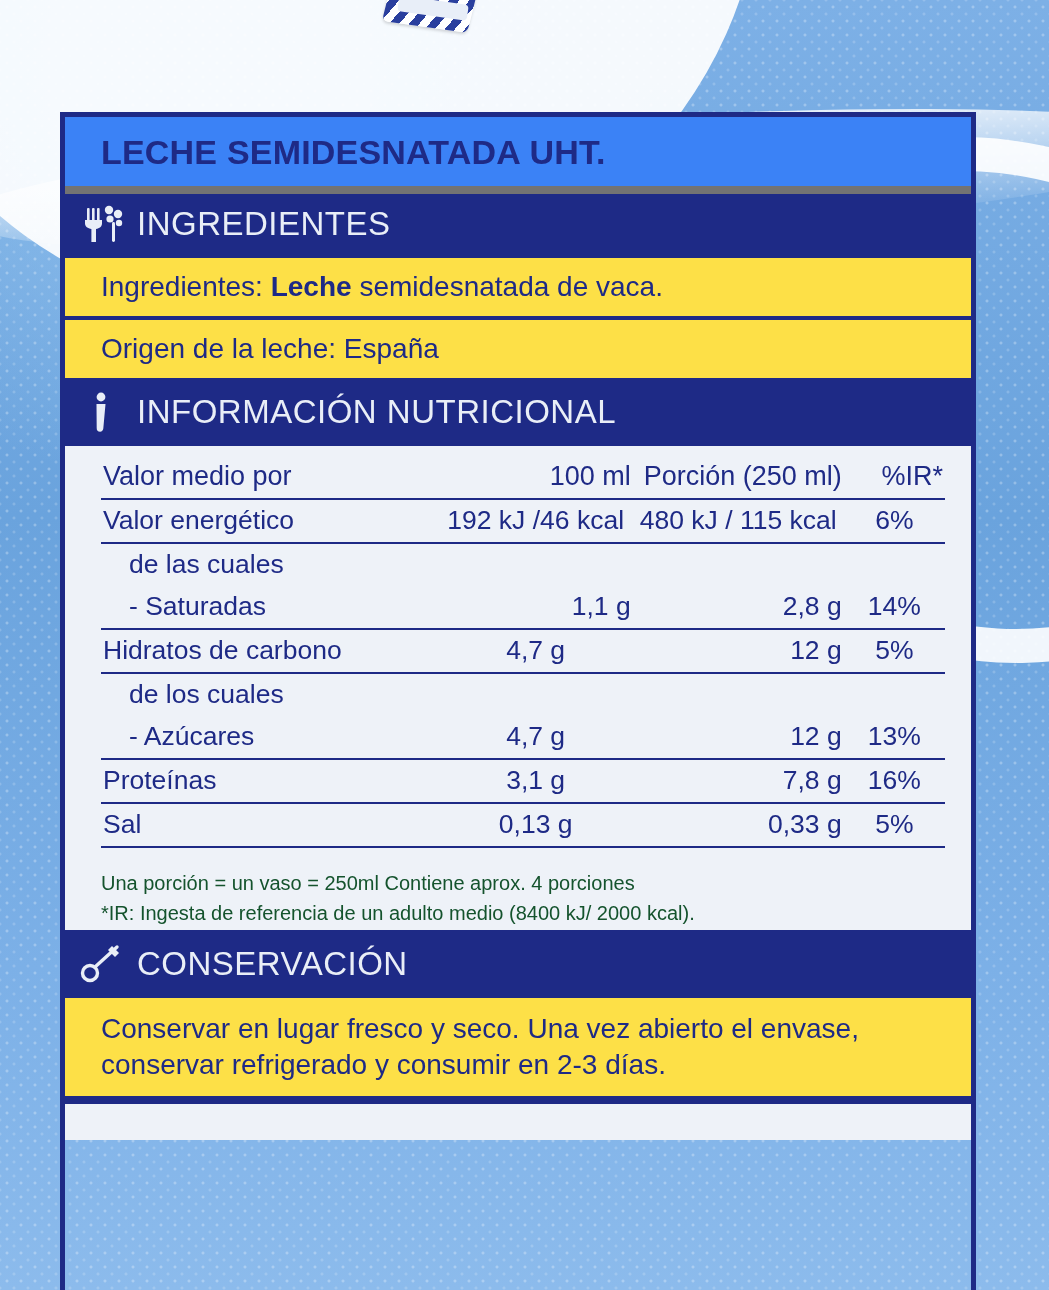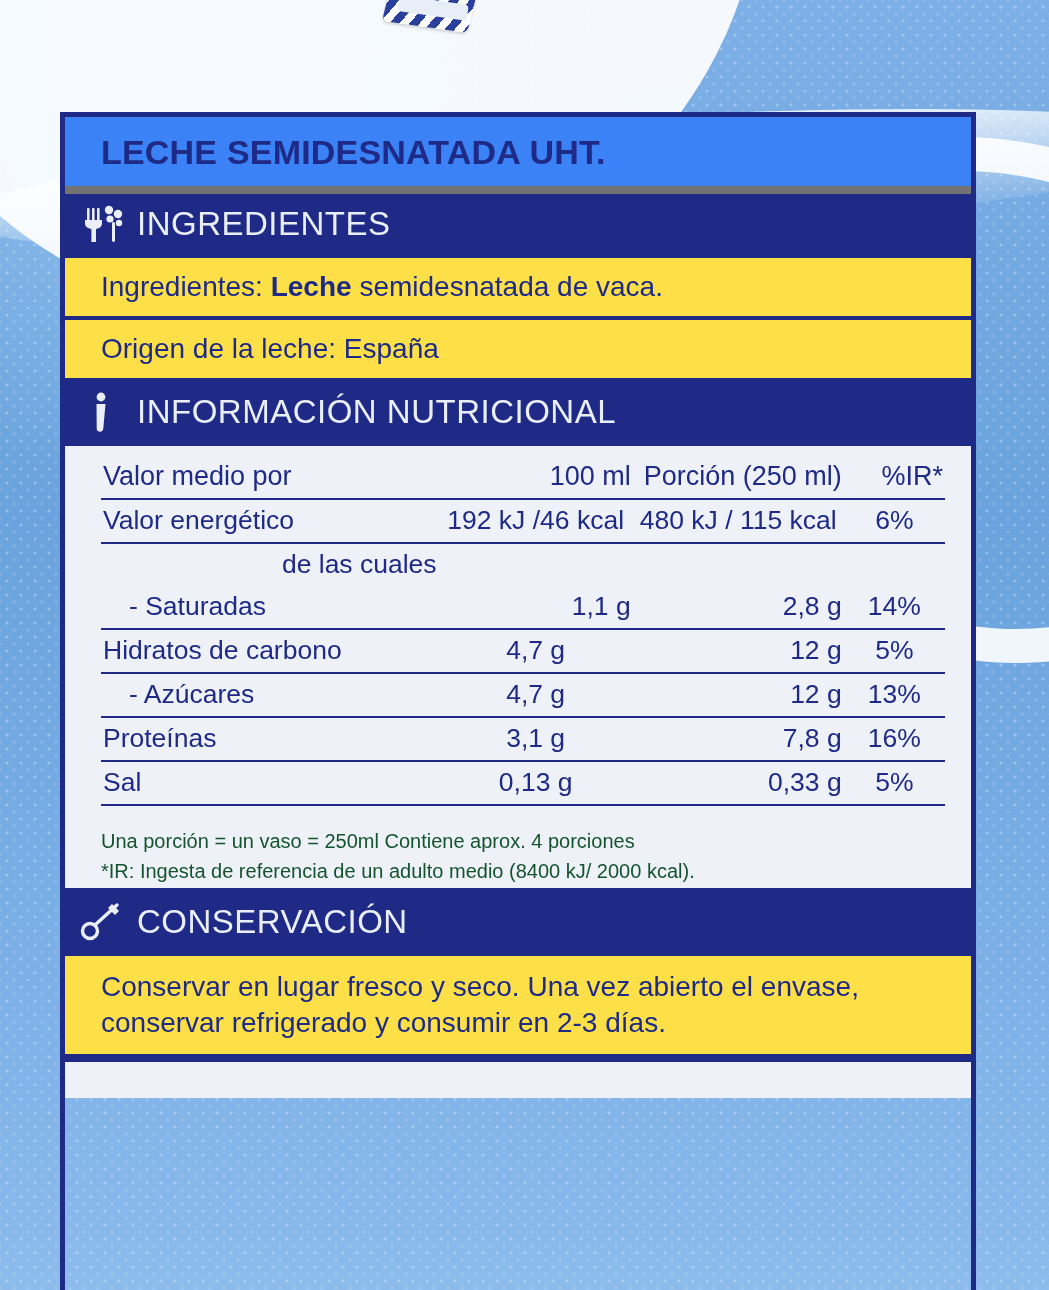--- a/index.html
+++ b/index.html
@@ -131,21 +131,21 @@
     padding: 5px 2px 6px 2px;
     font-weight: normal;
     text-align: right;
     vertical-align: bottom;
     border-bottom: 2px solid #1e2a86;
     white-space: nowrap;
   }
   table.nt th.l, table.nt td.l { text-align: left; }
   table.nt tr.head th { font-size: 27px; }
   table.nt td.c { text-align: center; margin-top: 14px; }
-  table.nt tr.nb td { border-bottom: none; text-align: right; }
+  table.nt tr.nb td { border-bottom: none; }
   table.nt td.indent { padding-left: 28px; }
   table.nt .col-label { width: 40%; }
   table.nt .col-100 { width: 23%; }
   table.nt .col-por { width: 25%; }
   table.nt .col-ir { width: 12%; }
   .nutri-notes {
     color: #14532d;
     font-size: 20px;
     padding: 8px 10px 4px 36px;
     background: #eef2f8;
@@ -252,20 +252,26 @@
             <td>1,1 g</td>
             <td>2,8 g</td>
             <td class="c">14%</td>
           </tr>
           <tr>
             <td class="l">Hidratos de carbono</td>
             <td class="c">4,7 g</td>
             <td>12 g</td>
             <td class="c">5%</td>
           </tr>
+          <tr class="nb">
+            <td class="l indent">de los cuales</td>
+            <td></td>
+            <td></td>
+            <td></td>
+          </tr>
           <tr>
             <td class="l indent">- Azúcares</td>
             <td class="c">4,7 g</td>
             <td>12 g</td>
             <td class="c">13%</td>
           </tr>
           <tr>
             <td class="l">Proteínas</td>
             <td class="c">3,1 g</td>
             <td>7,8 g</td>

